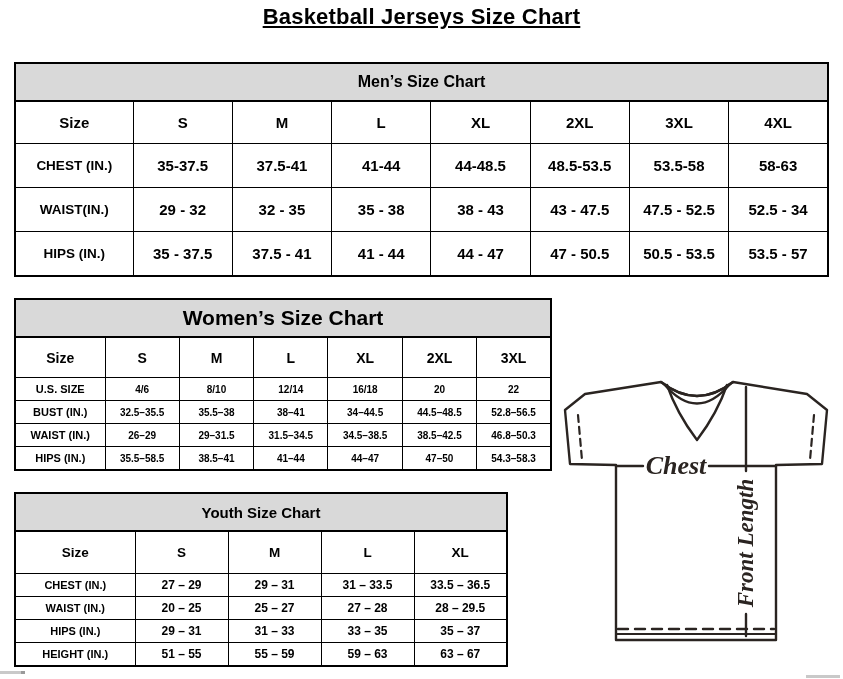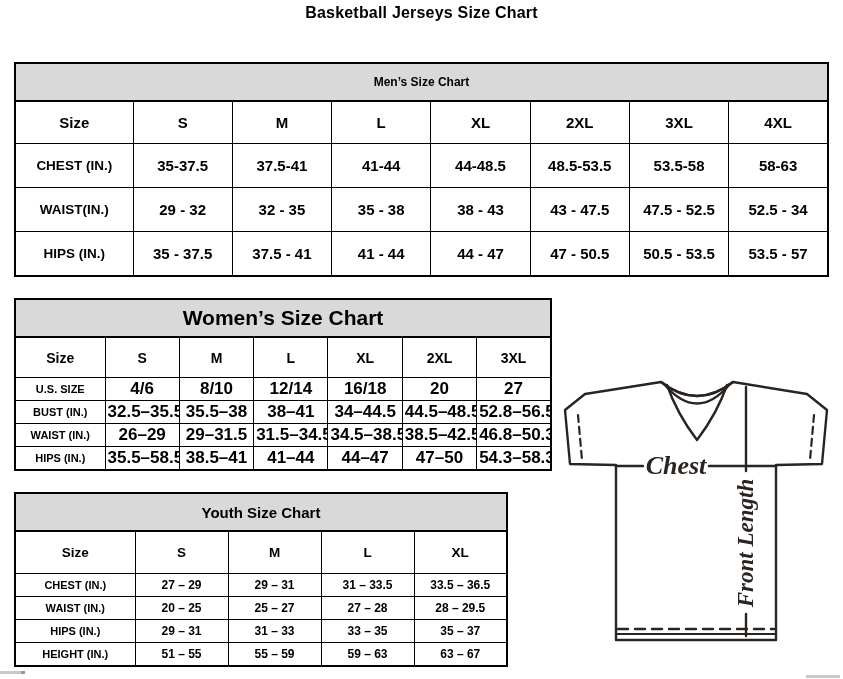--- a/index.html
+++ b/index.html
@@ -3,50 +3,50 @@
 <meta charset="utf-8">
 <style>
   html,body{margin:0;padding:0;}
   body{
     width:843px;height:679px;position:relative;background:#ffffff;
     font-family:"Liberation Sans","DejaVu Sans",sans-serif;color:#000;
     overflow:hidden;
   }
   .page-title{
     position:absolute;left:0;top:4px;width:843px;text-align:center;
-    font-size:16px;font-weight:bold;letter-spacing:.2px;
+    font-size:22px;font-weight:bold;letter-spacing:.2px;text-decoration:underline;
   }
   .tbl-host{position:absolute;}
   #host-mens{left:14px;top:62px;width:815px;}
   #host-womens{left:14px;top:298px;width:538px;}
   #host-youth{left:14px;top:492px;width:494px;}
 
   table{
     border-collapse:collapse;table-layout:fixed;width:100%;
     border:2px solid #000;
   }
   td{
     border:1px solid #000;text-align:center;vertical-align:middle;
     padding:0 2px;overflow:hidden;white-space:nowrap;
   }
   td.caption{
     background:#d9d9d9;font-weight:bold;border-bottom:2px solid #000;
   }
   td.colhead,td.rowlabel,td.val{font-weight:bold;}
 
   
-  .t-mens td.caption{height:36px;font-size:12px;}
+  .t-mens td.caption{height:36px;font-size:16px;}
   .t-mens td.colhead{height:41px;font-size:15px;}
   .t-mens td.val{height:43px;font-size:15px;}
   .t-mens td.rowlabel{font-size:13.5px;}
 
   
   .t-womens td.caption{height:36px;font-size:21px;}
   .t-womens td.colhead{height:39px;font-size:14px;}
-  .t-womens td.val{height:22px;font-size:17px;}
+  .t-womens td.val{height:22px;font-size:10px;}
   .t-womens td.rowlabel{font-size:11px;margin-left:40px;}
 
   
   .t-youth td.caption{height:36px;font-size:15px;text-align:center;}
   .t-youth td.colhead{height:41px;font-size:13.5px;}
   .t-youth td.val{height:22px;font-size:12px;}
   .t-youth td.rowlabel{font-size:11px;}
 
   
   .jersey-wrap{position:absolute;left:557px;top:376px;width:282px;height:266px;}
@@ -150,21 +150,21 @@
           <td class="colhead">2XL</td>
           <td class="colhead">3XL</td>
         </tr>
         <tr>
           <td class="rowlabel">U.S. SIZE</td>
           <td class="val">4/6</td>
           <td class="val">8/10</td>
           <td class="val">12/14</td>
           <td class="val">16/18</td>
           <td class="val">20</td>
-          <td class="val">27</td>
+          <td class="val">22</td>
         </tr>
         <tr>
           <td class="rowlabel">BUST (IN.)</td>
           <td class="val">32.5–35.5</td>
           <td class="val">35.5–38</td>
           <td class="val">38–41</td>
           <td class="val">34–44.5</td>
           <td class="val">44.5–48.5</td>
           <td class="val">52.8–56.5</td>
         </tr>

